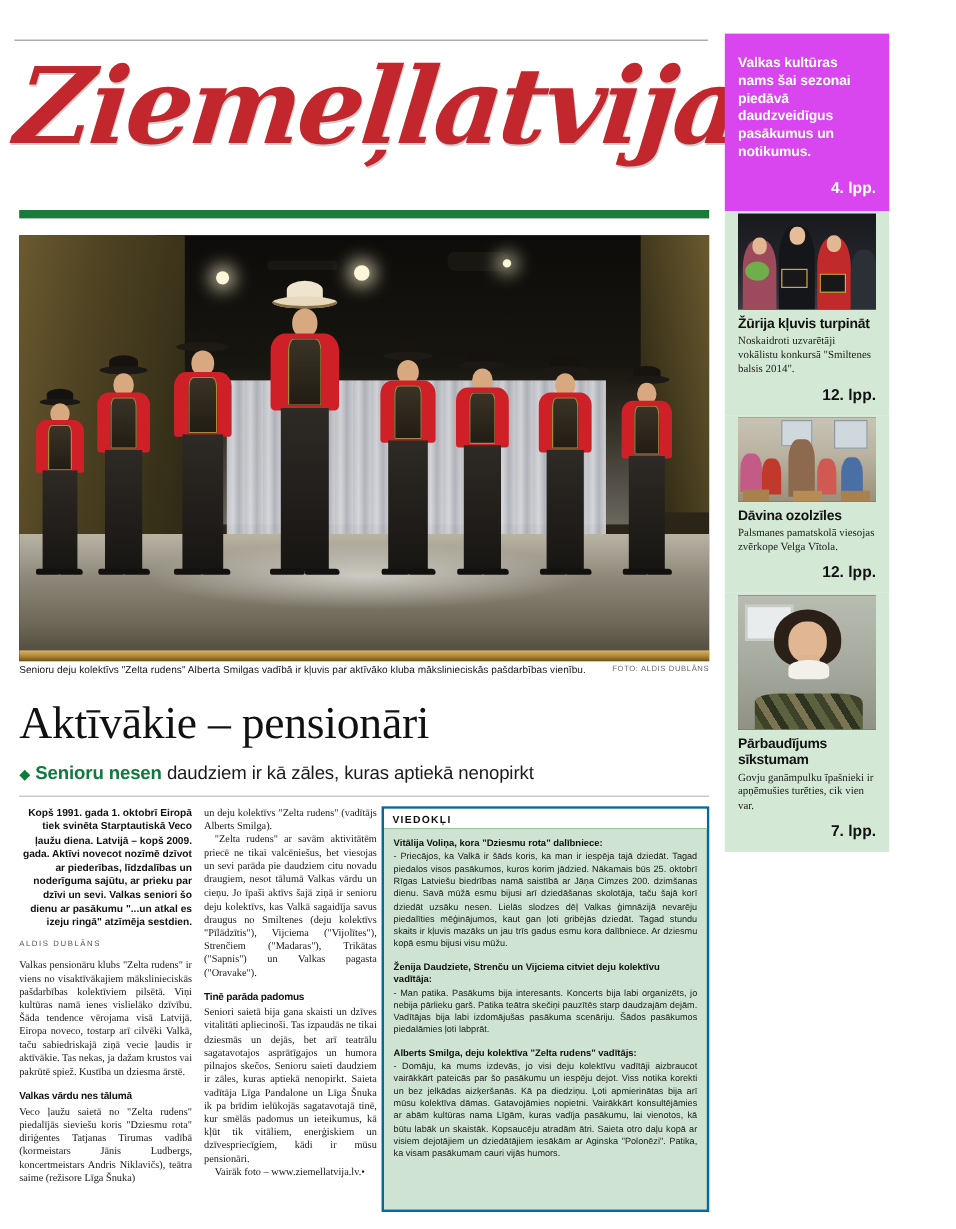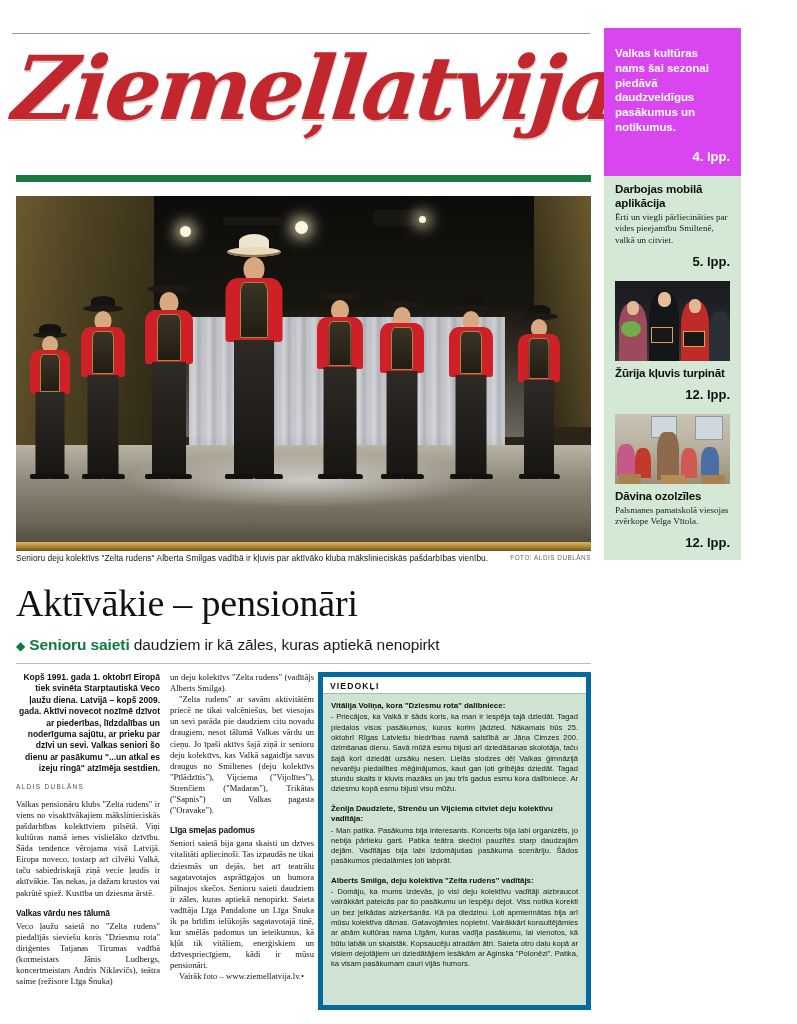--- a/index.html
+++ b/index.html
@@ -110,21 +110,21 @@
   .byline { font-family:"Liberation Sans",sans-serif; font-size:6.5px;
             letter-spacing:1.3px; color:#555; margin:6px 0 7px; }
   .col p { margin:0 0 0 0; text-indent:9px; }
   .col p.noind { text-indent:0; }
   .subtitle { font-family:"Liberation Sans",sans-serif; font-weight:bold;
               font-size:8.4px; color:#111; margin:9px 0 2px; text-align:left; letter-spacing:-.15px;}
 
   
   #opinions {
     position:absolute; left:318px; top:672px; width:273px; height:338px;
-    background:#cfe3d2; border:5px solid #0369a1;
+    background:#cfe3d2; border:2px solid #0369a1;
   }
   .op-head {
     height:17px; background:#ffffff; border-bottom:1px solid #9dc0a4;
     font-family:"Liberation Sans",sans-serif; font-weight:bold; font-size:8.6px;
     letter-spacing:1.1px; color:#111; padding:4px 0 0 7px;
   }
   .op-body { padding:7px 8px 0 8px; }
   .op-item { margin-bottom:9px; }
   .op-name { font-family:"Liberation Sans",sans-serif; font-weight:bold;
              font-size:7.9px; line-height:10.4px; color:#111; margin-bottom:1px; }
@@ -275,36 +275,36 @@
 </div>
 
 <div class="caption-bar">
   <div class="caption-txt">Senioru deju kolektīvs "Zelta rudens" Alberta Smilgas vadībā ir kļuvis par aktīvāko kluba mākslinieciskās pašdarbības vienību.</div>
   <div class="caption-credit">FOTO: ALDIS DUBLĀNS</div>
 </div>
 
 <div class="headline">Aktīvākie – pensionāri</div>
 <div class="subhead">
   <span class="dia">◆</span>
-  <b>Senioru saieti</b><span> daudziem ir kā zāles, kuras aptiekā nenopirkt</span>
+  <b>Senioru nesen</b><span> daudziem ir kā zāles, kuras aptiekā nenopirkt</span>
 </div>
 <div class="hr-thin"></div>
 
 <div class="col" id="col1">
   <div class="lead">Kopš 1991. gada 1. oktobrī Eiropā tiek svinēta Starptautiskā Veco ļaužu diena. Latvijā – kopš 2009. gada. Aktīvi novecot nozīmē dzīvot ar piederības, līdzdalības un noderīguma sajūtu, ar prieku par dzīvi un sevi. Valkas seniori šo dienu ar pasākumu "...un atkal es izeju ringā" atzīmēja sestdien.</div>
   <div class="byline">ALDIS DUBLĀNS</div>
   <p class="noind">Valkas pensionāru klubs "Zelta rudens" ir viens no visaktīvākajiem mākslinieciskās pašdarbības kolektīviem pilsētā. Viņi kultūras namā ienes vislielāko dzīvību. Šāda tendence vērojama visā Latvijā. Eiropa noveco, tostarp arī cilvēki Valkā, taču sabiedriskajā ziņā vecie ļaudis ir aktīvākie. Tas nekas, ja dažam krustos vai pakrūtē spiež. Kustība un dziesma ārstē.</p>
   <div class="subtitle">Valkas vārdu nes tālumā</div>
   <p class="noind">Veco ļaužu saietā no "Zelta rudens" piedalījās sieviešu koris "Dziesmu rota" diriģentes Tatjanas Tirumas vadībā (kormeistars Jānis Ludbergs, koncertmeistars Andris Niklavičs), teātra saime (režisore Līga Šnuka)</p>
 </div>
 
 <div class="col" id="col2">
   <p class="noind">un deju kolektīvs "Zelta rudens" (vadītājs Alberts Smilga).</p>
   <p>"Zelta rudens" ar savām aktivitātēm priecē ne tikai valcēniešus, bet viesojas un sevi parāda pie daudziem citu novadu draugiem, nesot tālumā Valkas vārdu un cieņu. Jo īpaši aktīvs šajā ziņā ir senioru deju kolektīvs, kas Valkā sagaidīja savus draugus no Smiltenes (deju kolektīvs "Pīlādzītis"), Vijciema ("Vijolītes"), Strenčiem ("Madaras"), Trikātas ("Sapnis") un Valkas pagasta ("Oravake").</p>
-  <div class="subtitle">Līga smeļas padomus</div>
+  <div class="subtitle">Tinē parāda padomus</div>
   <p class="noind">Seniori saietā bija gana skaisti un dzīves vitalitāti apliecinoši. Tas izpaudās ne tikai dziesmās un dejās, bet arī teatrālu sagatavotajos asprātīgajos un humora pilnajos skečos. Senioru saieti daudziem ir zāles, kuras aptiekā nenopirkt. Saieta vadītāja Līga Pandalone un Līga Šnuka ik pa brīdim ielūkojās sagatavotajā tinē, kur smēlās padomus un ieteikumus, kā kļūt tik vitāliem, enerģiskiem un dzīvespriecīgiem, kādi ir mūsu pensionāri.</p>
   <p>Vairāk foto – www.ziemellatvija.lv.•</p>
 </div>
 
 <div id="opinions">
   <div class="op-head">VIEDOKĻI</div>
   <div class="op-body">
     <div class="op-item">
       <div class="op-name">Vitālija Voliņa, kora "Dziesmu rota" dalībniece:</div>
       <div class="op-text">- Priecājos, ka Valkā ir šāds koris, ka man ir iespēja tajā dziedāt. Tagad piedalos visos pasākumos, kuros korim jādzied. Nākamais būs 25. oktobrī Rīgas Latviešu biedrības namā saistībā ar Jāņa Cimzes 200. dzimšanas dienu. Savā mūžā esmu bijusi arī dziedāšanas skolotāja, taču šajā korī dziedāt uzsāku nesen. Lielās slodzes dēļ Valkas ģimnāzijā nevarēju piedalīties mēģinājumos, kaut gan ļoti gribējās dziedāt. Tagad stundu skaits ir kļuvis mazāks un jau trīs gadus esmu kora dalībniece. Ar dziesmu kopā esmu bijusi visu mūžu.</div>
@@ -320,41 +320,37 @@
   </div>
 </div>
 
 <div id="sidebar">
 
   <div class="sb-green">
     <div class="t">Valkas kultūras nams šai sezonai piedāvā daudzveidīgus pasākumus un notikumus.</div>
     <div class="pg">4. lpp.</div>
   </div>
 
-  <div class="sb-light">
-    <div class="sb-ttl">Darbojas mobilā aplikācija</div>
-    <div class="sb-txt">Ērti un viegli pārliecināties par vides pieejamību Smiltenē, valkā un citviet.</div>
-    <div class="sb-pg">5. lpp.</div>
-  </div>
 
   <div class="sb-light" style="padding-top:2px;">
     <div class="sb-photo">
       <div class="ph1-bg"></div>
       <div class="ph1-p" style="left:4px;width:28px;height:58px;background:#9c4a5c;"></div>
       <div class="ph1-p" style="left:34px;width:30px;height:70px;background:#15161a;"></div>
       <div class="ph1-p" style="left:66px;width:28px;height:60px;background:#c02a2a;"></div>
       <div class="ph1-p" style="left:94px;width:22px;height:50px;background:#2b2f36;"></div>
       <div style="position:absolute;left:12px;top:20px;width:12px;height:14px;border-radius:45%;background:#e2b894;"></div>
       <div style="position:absolute;left:43px;top:11px;width:13px;height:15px;border-radius:45%;background:#e6bd98;"></div>
       <div style="position:absolute;left:74px;top:18px;width:12px;height:14px;border-radius:45%;background:#e2b894;"></div>
       <div style="position:absolute;left:6px;top:40px;width:20px;height:16px;border-radius:50%;background:#6fae4b;"></div>
       <div style="position:absolute;left:36px;top:46px;width:22px;height:16px;background:#18181a;border:1px solid #d8a73e;"></div>
       <div style="position:absolute;left:68px;top:50px;width:22px;height:16px;background:#18181a;border:1px solid #d8a73e;"></div>
     </div>
     <div class="sb-ttl">Žūrija kļuvis turpināt</div>
+    <div class="sb-txt">Noskaidroti uzvarētāji vokālistu konkursā "Smiltenes balsis 2014".</div>
     <div class="sb-pg">12. lpp.</div>
   </div>
 
   <div class="sb-light" style="padding-top:2px;">
     <div class="sb-photo" style="height:70px;">
       <div class="ph2-bg"></div>
       <div class="ph2-win" style="left:36px;top:2px;width:26px;height:22px;"></div>
       <div class="ph2-win" style="left:80px;top:2px;width:28px;height:24px;"></div>
       <div style="position:absolute;left:2px;bottom:8px;width:18px;height:32px;border-radius:40% 40% 0 0;background:#c45a86;"></div>
       <div style="position:absolute;left:20px;bottom:6px;width:16px;height:30px;border-radius:40% 40% 0 0;background:#c0392b;"></div>
@@ -363,14 +359,28 @@
       <div style="position:absolute;left:86px;bottom:5px;width:18px;height:32px;border-radius:40% 40% 0 0;background:#4a6fa5;"></div>
       <div style="position:absolute;left:4px;bottom:0;width:22px;height:10px;background:#a8814f;"></div>
       <div style="position:absolute;left:46px;bottom:0;width:24px;height:9px;background:#b58c56;"></div>
       <div style="position:absolute;left:86px;bottom:0;width:24px;height:9px;background:#a8814f;"></div>
     </div>
     <div class="sb-ttl">Dāvina ozolzīles</div>
     <div class="sb-txt">Palsmanes pamatskolā viesojas zvērkope Velga Vītola.</div>
     <div class="sb-pg">12. lpp.</div>
   </div>
 
+  <div class="sb-light" style="padding-top:2px;">
+    <div class="sb-photo" style="height:112px;">
+      <div class="ph3-bg"></div>
+      <div class="ph3-win"></div>
+      <div class="ph3-hair"></div>
+      <div class="ph3-face"></div>
+      <div class="ph3-neck"></div>
+      <div class="ph3-coll"></div>
+      <div class="ph3-coat"></div>
+    </div>
+    <div class="sb-ttl">Pārbaudījums sīkstumam</div>
+    <div class="sb-txt">Govju ganāmpulku īpašnieki ir apņēmušies turēties, cik vien var.</div>
+    <div class="sb-pg">7. lpp.</div>
+  </div>
 
 </div>
 
 </body></html>

